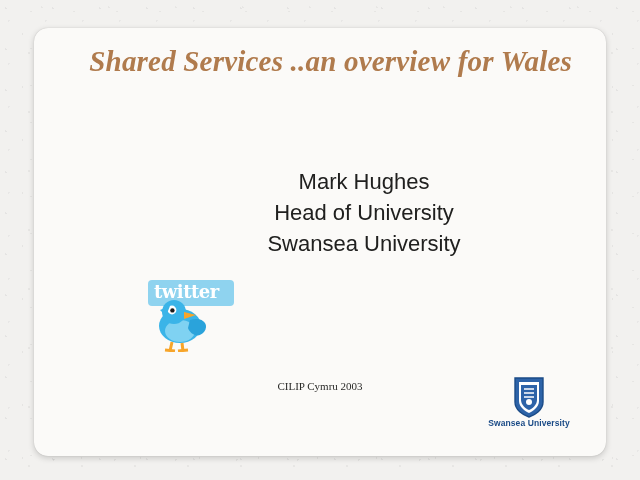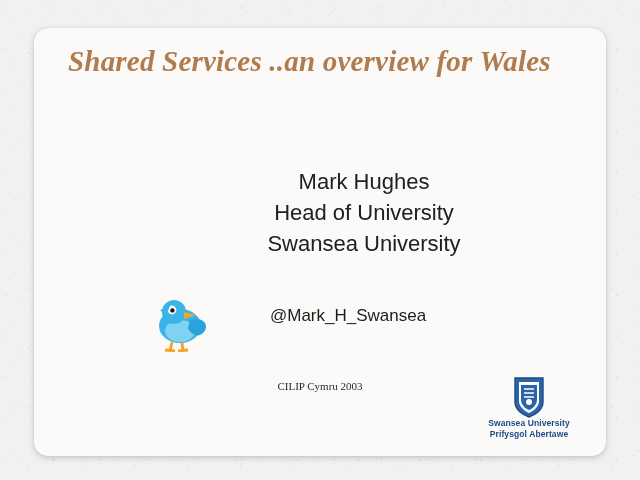--- a/index.html
+++ b/index.html
@@ -39,21 +39,21 @@
     background: #fbfaf8;
     border-radius: 14px;
     box-shadow: 0 2px 6px rgba(0,0,0,0.18), 0 0 1px rgba(0,0,0,0.22);
   }
 
   .slide-title {
     position: absolute;
     left: 34px;
     top: 16px;
     width: 504px;
-    text-align: left;
+    text-align: right;
     font-family: "Liberation Serif", serif;
     font-style: italic;
     font-weight: bold;
     font-size: 29px;
     line-height: 1.22;
     color: #b07b4d;
     letter-spacing: 0.2px;
   }
 
   .byline {
@@ -172,49 +172,50 @@
   <div class="slide-title">Shared Services ..an overview for Wales</div>
 
   <div class="byline">
     <div>Mark Hughes</div>
     <div>Head of University</div>
     <div>Swansea University</div>
   </div>
 
   <div class="twitter-row">
     <div class="twitter-badge">
+      <div class="tw-wordmark">
+        <span>twitter</span>
+      </div>
       <div class="tw-bird">
         <svg viewBox="0 0 66 54" width="66" height="54">
           <ellipse cx="30" cy="28" rx="21" ry="17" fill="#3ab4e8"></ellipse>
           <ellipse cx="30" cy="33" rx="15" ry="11" fill="#7fd2f2"></ellipse>
           <circle cx="24" cy="14" r="12" fill="#3ab4e8"></circle>
           <circle cx="22" cy="12" r="4.4" fill="#ffffff"></circle>
           <circle cx="22.4" cy="12.4" r="2.2" fill="#1a1a1a"></circle>
           <path d="M10 12 L20 8 L16 18 Z" fill="#3ab4e8"></path>
           <path d="M34 14 L46 17 L34 21 Z" fill="#f7a52a"></path>
           <path d="M40 22 C52 18 60 26 54 34 C48 41 40 36 38 30 Z" fill="#2aa3db"></path>
           <path d="M22 44 L20 53 M32 45 L33 53" stroke="#f7a52a" stroke-width="3" fill="none"></path>
           <path d="M15 52 L25 53 M28 53 L38 52" stroke="#f7a52a" stroke-width="3" fill="none"></path>
         </svg>
       </div>
     </div>
-    <div class="twitter-handle">@Mark_H_Swansea</div>
   </div>
 
   <div class="footer-note">CILIP Cymru 2003</div>
 
   <div class="logo-block">
     <div class="logo-crest">
       <svg viewBox="0 0 34 42" width="34" height="42">
         <path d="M3 2 H31 V26 C31 34 23 39 17 41 C11 39 3 34 3 26 Z" fill="#2d63a8" stroke="#1b4b87" stroke-width="1.4"></path>
         <path d="M7 6 H27 V25 C27 31 21 35 17 37 C13 35 7 31 7 25 Z" fill="#ffffff"></path>
         <path d="M9 9 H25 V24 C25 29 20 33 17 34 C14 33 9 29 9 24 Z" fill="#2d63a8"></path>
         <path d="M12 13 h10 M12 17 h10 M12 21 h10" stroke="#ffffff" stroke-width="1.5"></path>
         <circle cx="17" cy="26" r="3" fill="#ffffff"></circle>
       </svg>
     </div>
     <div class="logo-text">
       <div>Swansea University</div>
-      <div>Prifysgol Abertawe</div>
     </div>
   </div>
 
 </div>
 
 </body></html>

